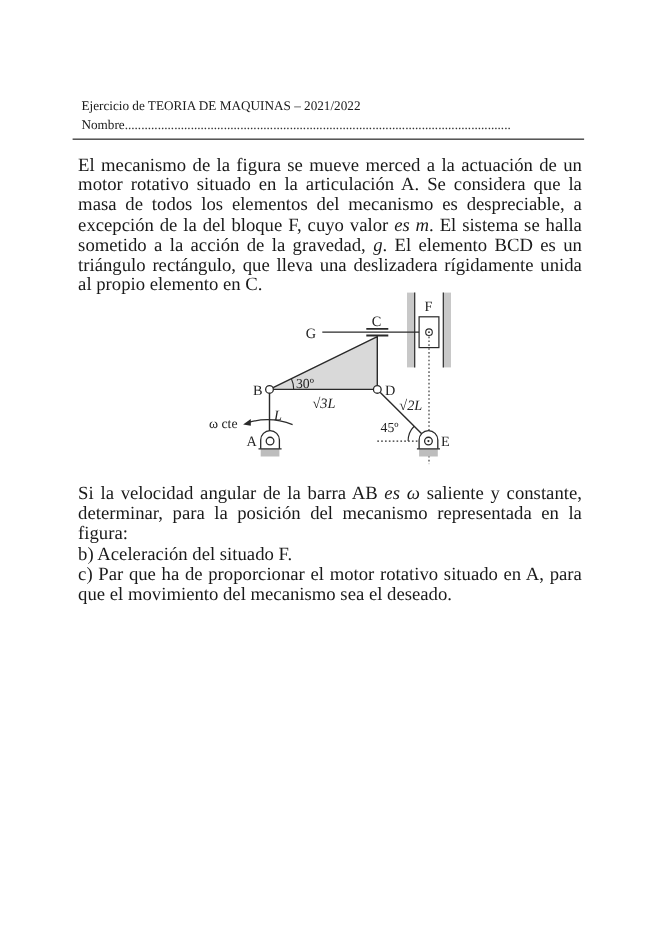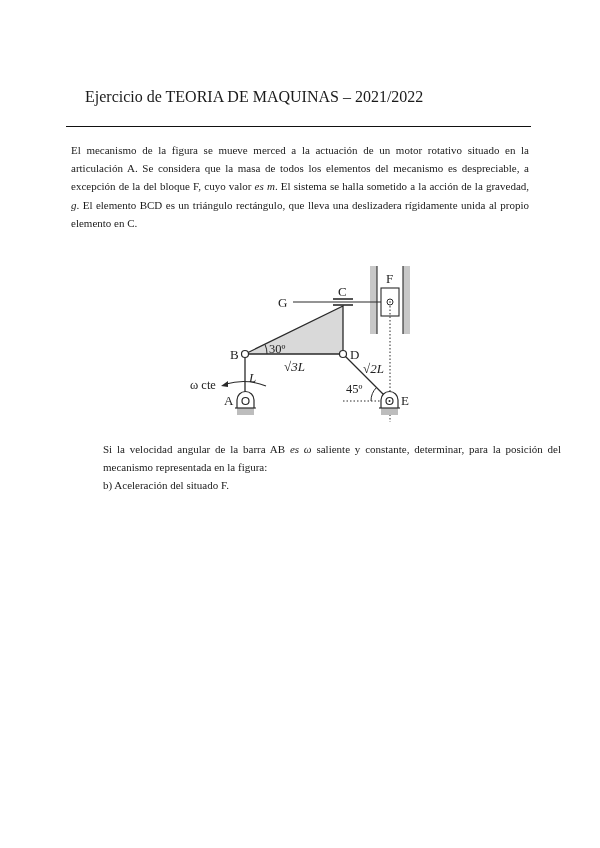--- a/index.html
+++ b/index.html
@@ -15,48 +15,48 @@
       font-family: "Liberation Serif", "DejaVu Serif", serif;
       color: #1a1a1a;
     }
     .page {
       position: absolute;
       left: 0; top: 0;
       width: 600px; height: 848px;
     }
     .header {
       position: absolute;
-      left: 85px;
+      left: 74px;
       top: 88px;
       width: 460px;
-      font-size: 16px;
+      font-size: 12px;
       line-height: 17px;
     }
     .header .dots {
       letter-spacing: 0px;
       color: #333;
     }
     .header-rule {
       position: absolute;
       left: 66px;
       top: 126px;
       width: 465px;
       height: 0;
       border-top: 1.3px solid #111;
     }
     .para {
       position: absolute;
       left: 71px;
       width: 458px;
-      font-size: 11px;
+      font-size: 17px;
       line-height: 18.2px;
       text-align: justify;
     }
     .para.intro { top: 141px; }
-    .para.question { top: 440px; margin-left: 32px; }
+    .para.question { top: 440px; }
     .para p {
       margin: 0;
     }
     .para .last {
       text-align-last: left;
     }
     .figure {
       position: absolute;
       left: 190px;
       top: 262px;
@@ -69,20 +69,21 @@
     }
     em { font-style: italic; }
   </style>
 </head>
 <body>
 
 <div class="page">
 
   <div class="header">
     <div>Ejercicio de TEORIA DE MAQUINAS – 2021/2022</div>
+    <div><span>Nombre</span><span class="dots">.....................................................................................................................</span></div>
   </div>
   <div class="header-rule"></div>
 
   <div class="para intro">
     <p class="last"><span>El mecanismo de la figura se mueve merced a la actuación de un motor rotativo situado en la articulación A. Se considera que la masa de todos los elementos del mecanismo es despreciable, a excepción de la del bloque F, cuyo valor </span><em>es</em> <em>m</em><span>. El sistema se halla sometido a la acción de la gravedad, </span><em>g</em><span>. El elemento BCD es un triángulo rectángulo, que lleva una deslizadera rígidamente unida al propio elemento en C.</span></p>
   </div>
 
   <div class="figure">
     <svg width="240" height="160" viewBox="0 0 240 160" xmlns="http://www.w3.org/2000/svg">
 
@@ -151,15 +152,16 @@
       <text x="59" y="120" font-size="13" font-style="italic">L</text>
       <text x="94" y="109" font-size="13" font-style="italic">√3L</text>
       <text x="173" y="111" font-size="13" font-style="italic">√2L</text>
       <text x="0" y="127" font-size="12.5">ω cte</text>
     </svg>
   </div>
 
   <div class="para question">
     <p><span>Si la velocidad angular de la barra AB </span><em>es</em> <em>ω</em><span> saliente y constante, determinar, para la posición del mecanismo representada en la figura:</span></p>
     <p>b) Aceleración del situado F.</p>
+    <p class="last">c) Par que ha de proporcionar el motor rotativo situado en A, para que el movimiento del mecanismo sea el deseado.</p>
   </div>
 
 </div>
 
 </body></html>

